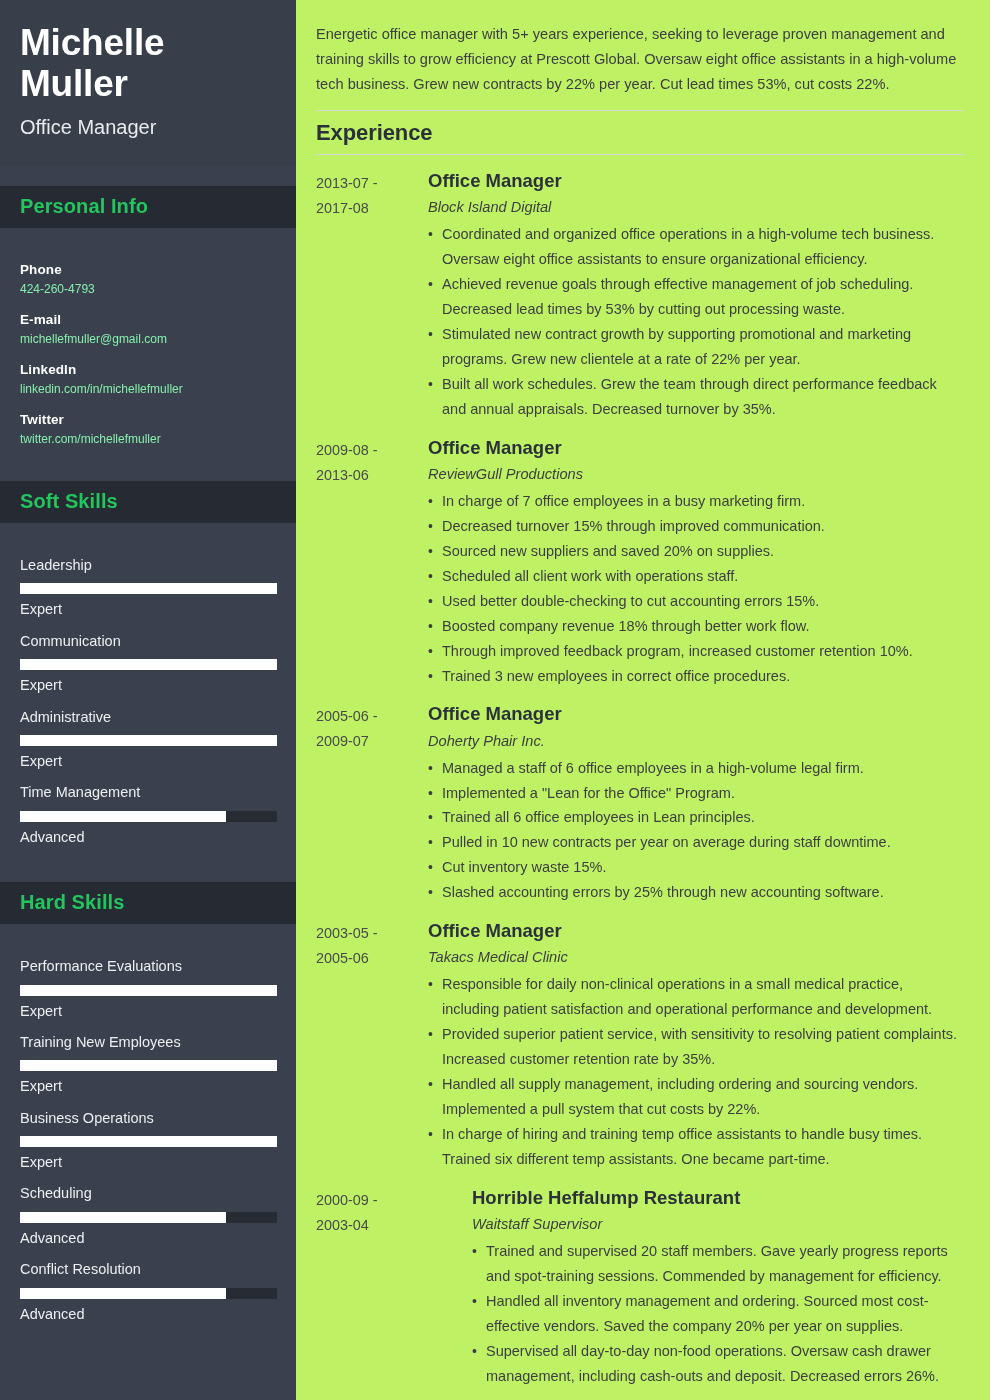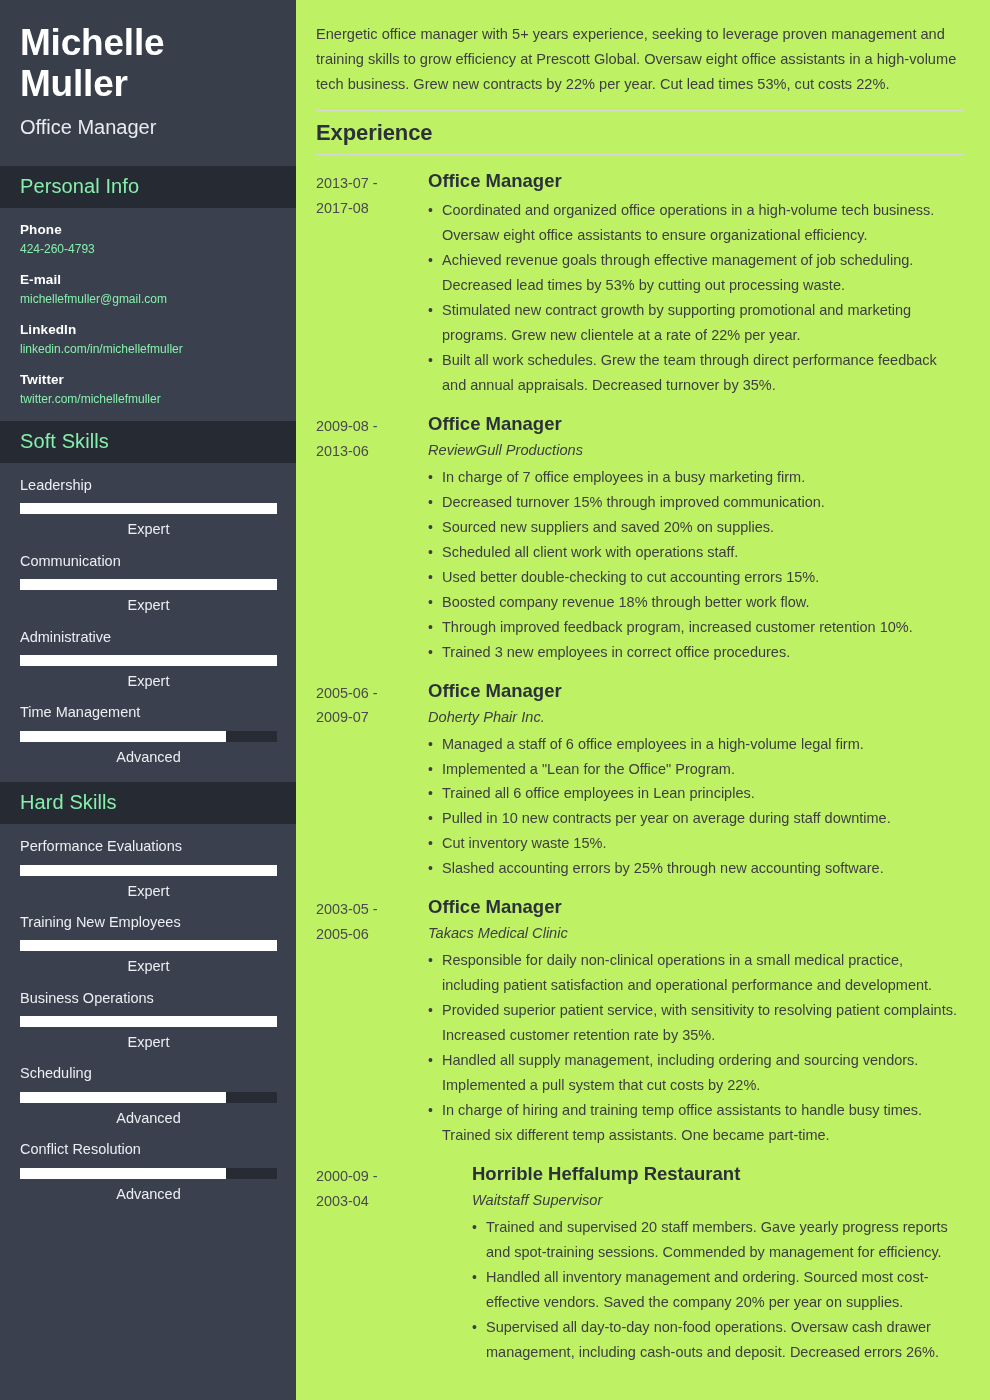--- a/index.html
+++ b/index.html
@@ -21,20 +21,21 @@
   }
 
   
   .sidebar {
     width: 296px;
     flex: 0 0 296px;
     background: #3a404d;
     color: #ffffff;
     display: flex;
     flex-direction: column;
+    gap: 20px;
   }
 
   .identity {
     background: #383e4a;
     padding: 22px 20px 22px 20px;
     height: 166px;
   }
 
   .full-name {
     font-size: 37px;
@@ -52,22 +53,22 @@
     line-height: 1.2;
   }
 
   .section-band {
     background: #262a33;
     padding: 9px 20px 10px 20px;
   }
 
   .section-band h2 {
     font-size: 20px;
-    font-weight: normal;
-    color: #86efac;
+    font-weight: bold;
+    color: #22c55e;
     letter-spacing: 0.1px;
   }
 
   .section-body {
     padding: 14px 20px 10px 20px;
     border-radius: 15px;
   }
 
   .info-item { margin-bottom: 15px; }
   .info-item:last-child { margin-bottom: 4px; }
@@ -108,21 +109,21 @@
     position: absolute;
     top: 0;
     left: 0;
     height: 11px;
     background: #ffffff;
   }
 
   .skill-level {
     font-size: 14.5px;
     color: #eceef2;
-    text-align: center;
+    text-align: left;
     width: 257px;
     margin-top: 7px;
     line-height: 1.2;
   }
 
   
   .main {
     flex: 1 1 auto;
     padding: 22px 26px 0 20px;
     background: #bef264;
@@ -324,20 +325,21 @@
     <div class="rule"></div>
 
     <div class="jobs" id="jobs-list">
         <div class="job">
           <div class="job-dates">
             <div>2013-07 -</div>
             <div>2017-08</div>
           </div>
           <div class="job-body">
             <div class="job-title">Office Manager</div>
+            <div class="job-company">Block Island Digital</div>
             <ul class="bullets">
               <li>Coordinated and organized office operations in a high-volume tech business. Oversaw eight office assistants to ensure organizational efficiency.</li>
               <li>Achieved revenue goals through effective management of job scheduling. Decreased lead times by 53% by cutting out processing waste.</li>
               <li>Stimulated new contract growth by supporting promotional and marketing programs. Grew new clientele at a rate of 22% per year.</li>
               <li>Built all work schedules. Grew the team through direct performance feedback and annual appraisals. Decreased turnover by 35%.</li>
             </ul>
           </div>
         </div>
         <div class="job">
           <div class="job-dates">

